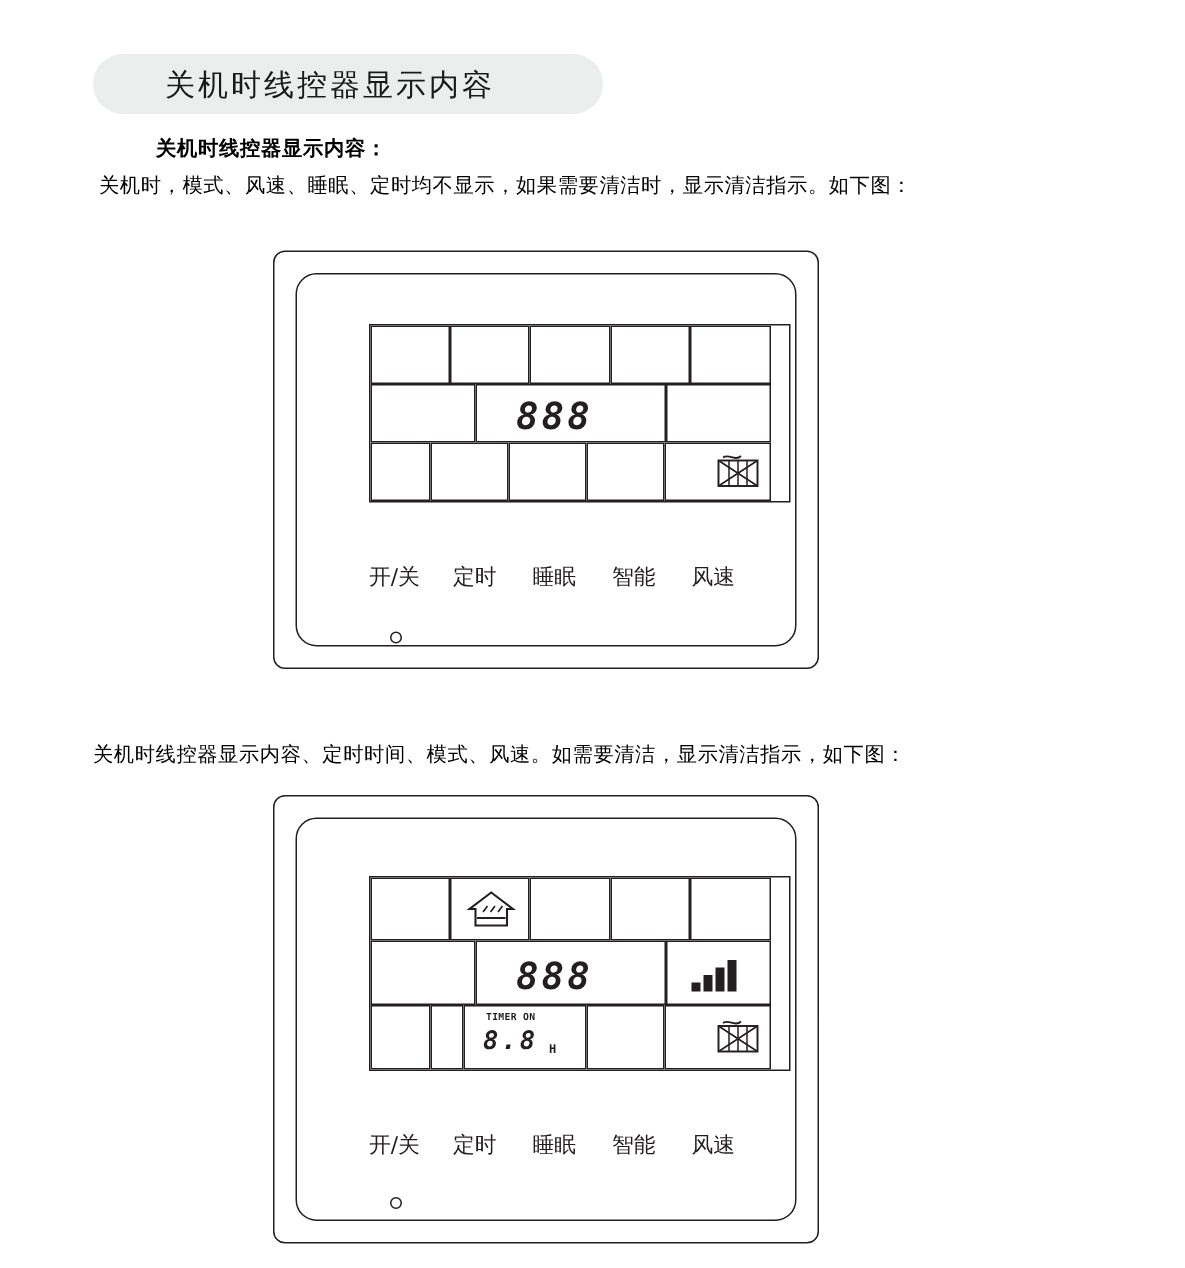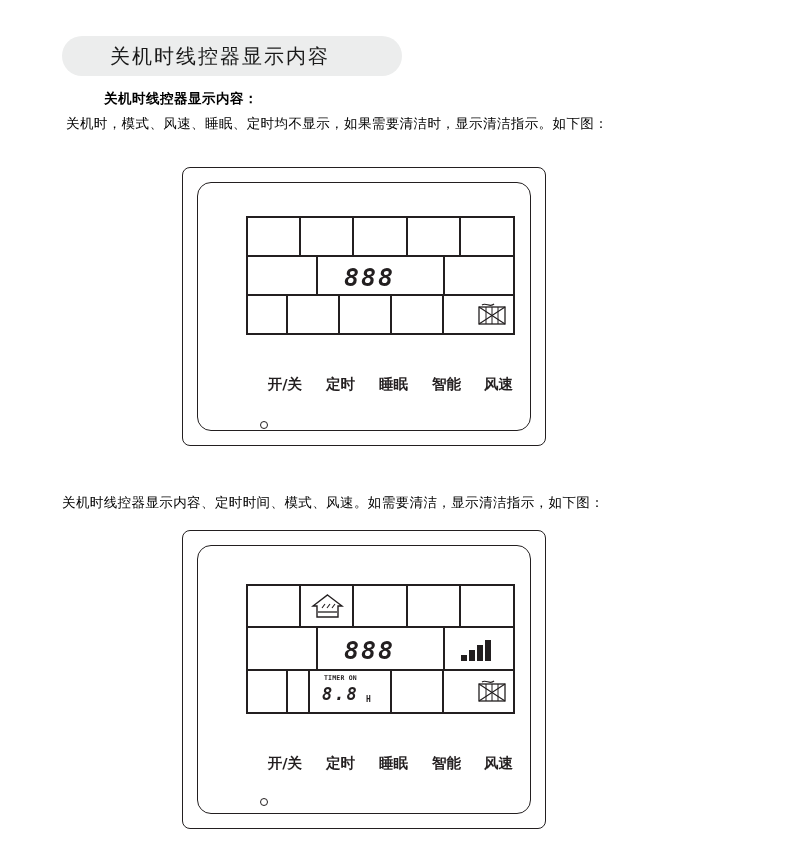--- a/index.html
+++ b/index.html
@@ -83,20 +83,21 @@
     border: 1.4px solid #231f20;
     border-radius: 14px;
     background: #ffffff;
   }
 
   
   .lcd {
     position: absolute;
     border: 1.5px solid #231f20;
     background: #ffffff;
+    padding-left: 12px;
   }
   .lcd .row {
     position: absolute;
     left: 0;
     right: 0;
     display: flex;
   }
   .lcd .cell {
     border: 1.5px solid #231f20;
     box-sizing: border-box;
@@ -151,21 +152,21 @@
   }
 
   
   .btn-row {
     position: absolute;
     display: flex;
     font-size: 14.5px;
     color: #231f20;
     font-family: "DejaVu Sans", "Liberation Sans", sans-serif;
   }
-  .btn-row span { text-align: right; font-weight: bold; }
+  .btn-row span { text-align: left; }
 
   .led-dot {
     position: absolute;
     width: 6px;
     height: 6px;
     border: 1px solid #231f20;
     border-radius: 50%;
     background: #fff;
   }
 

